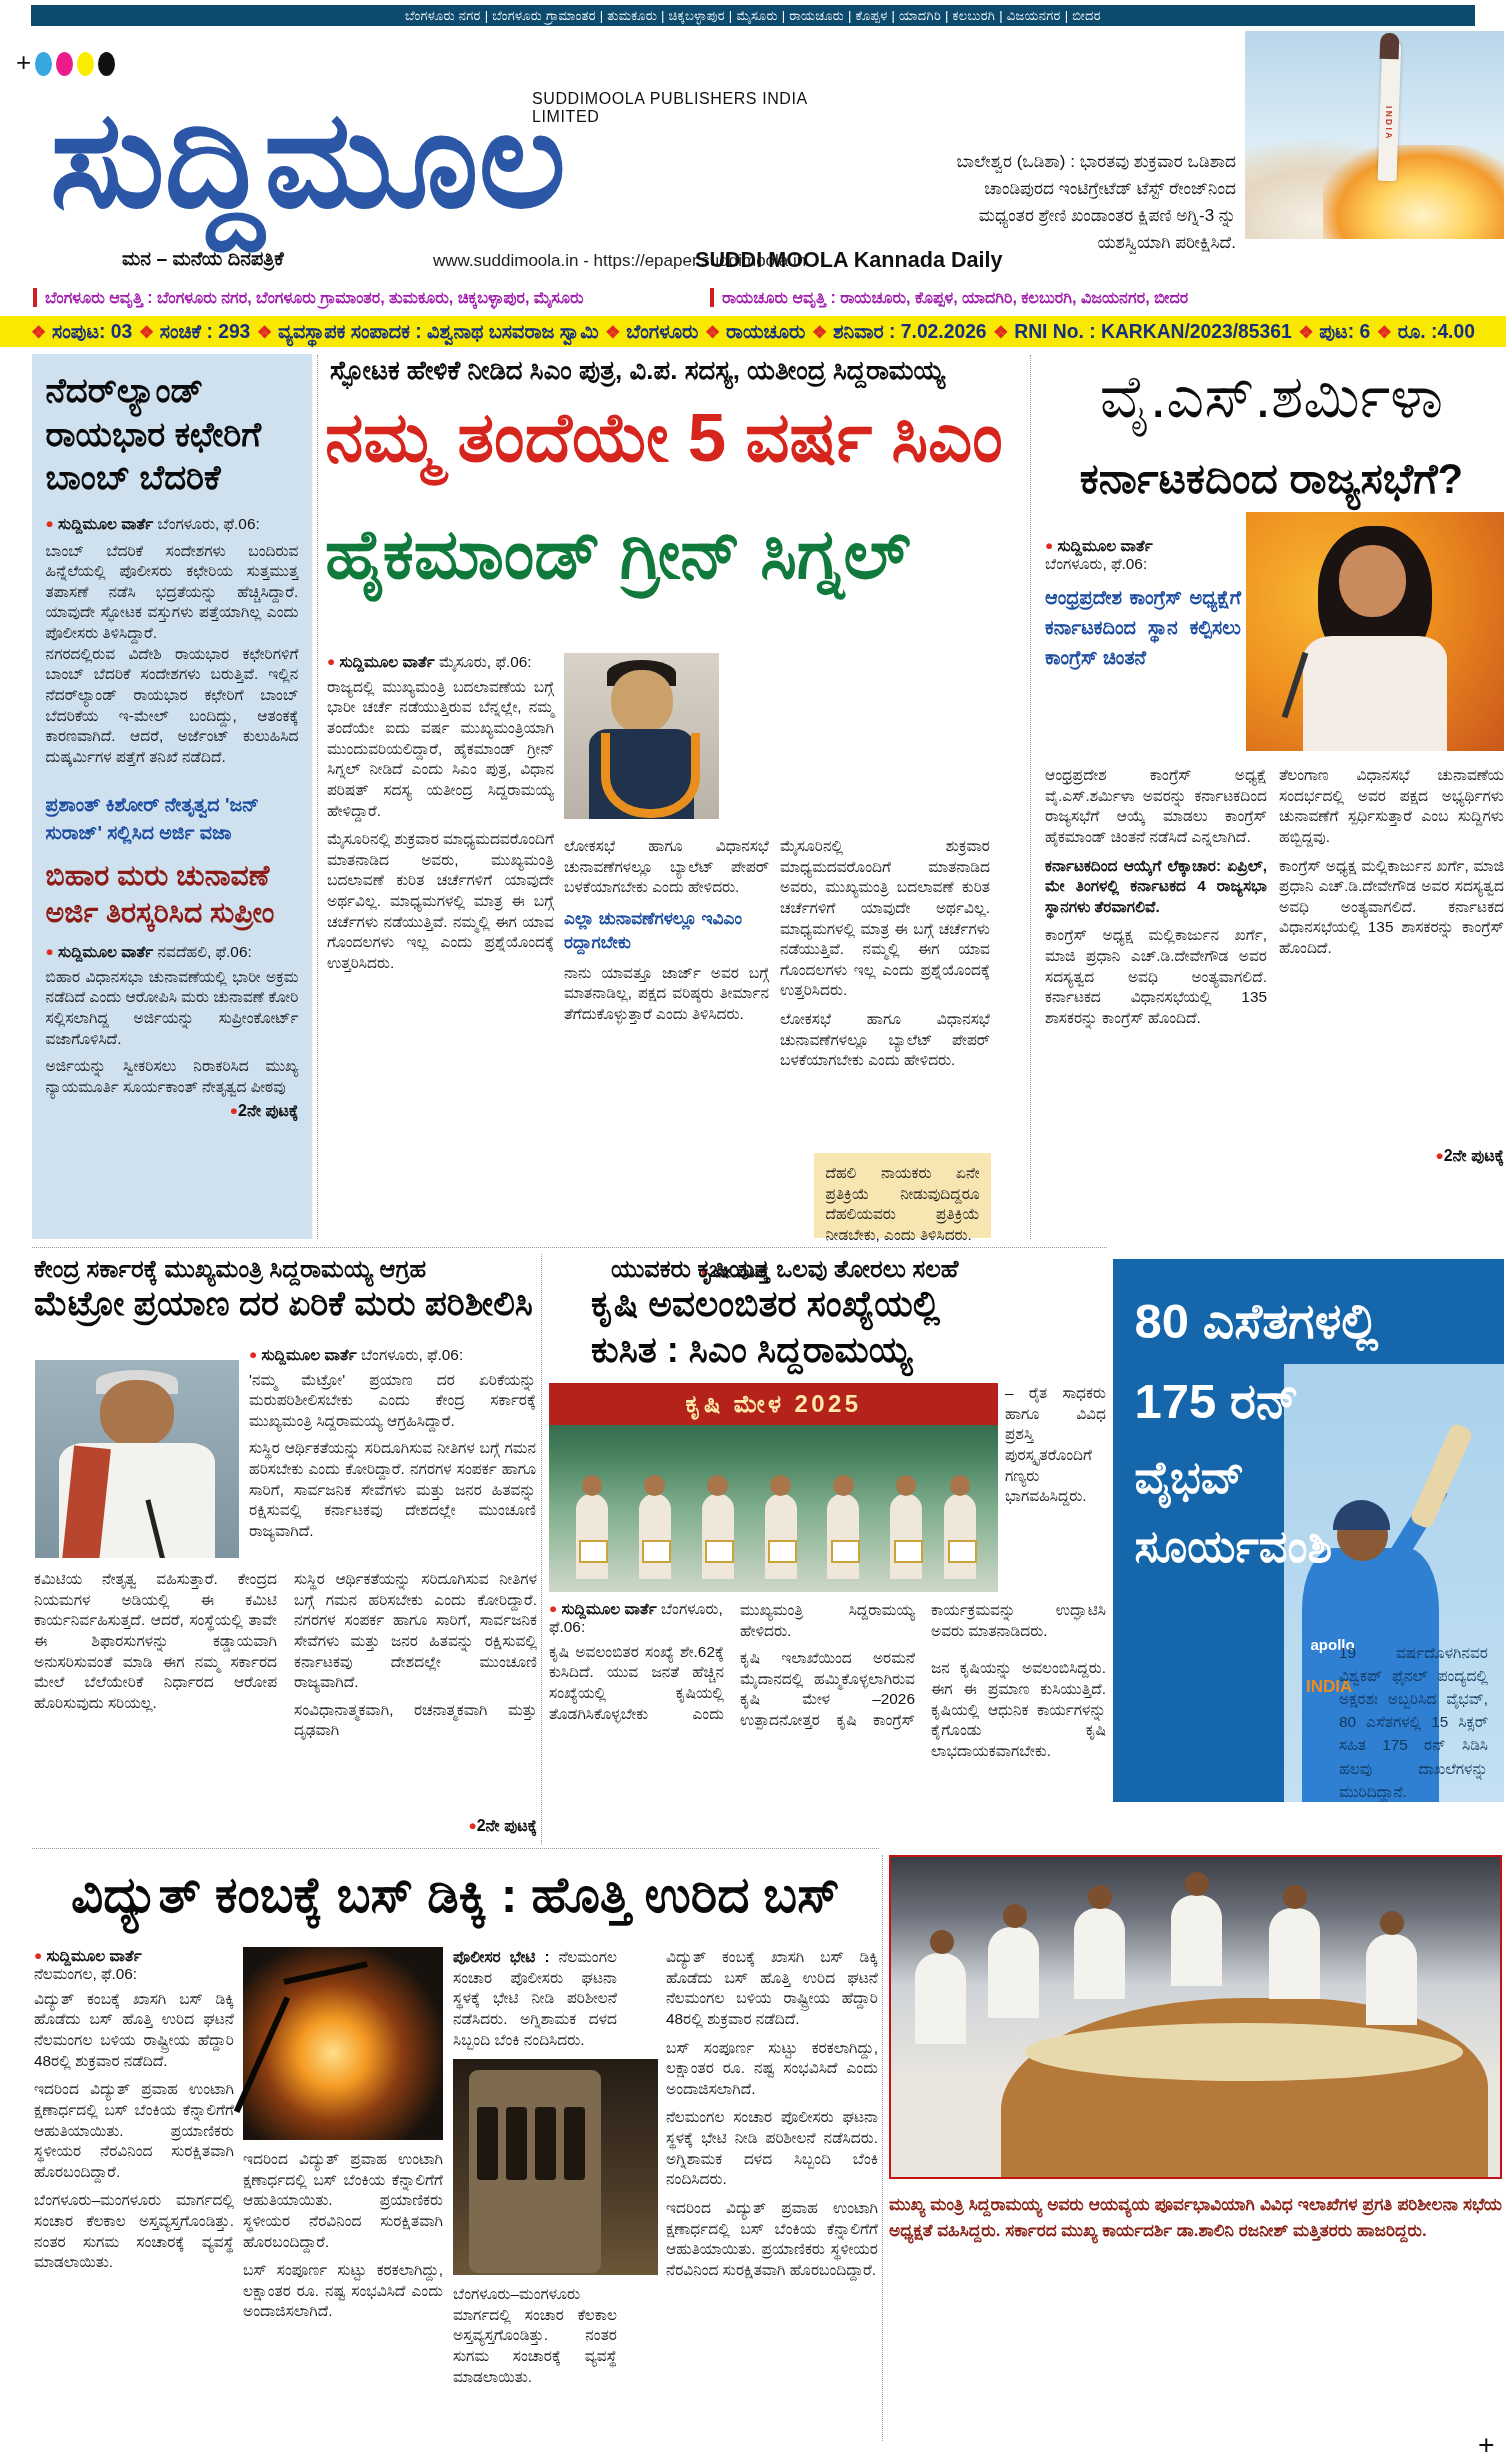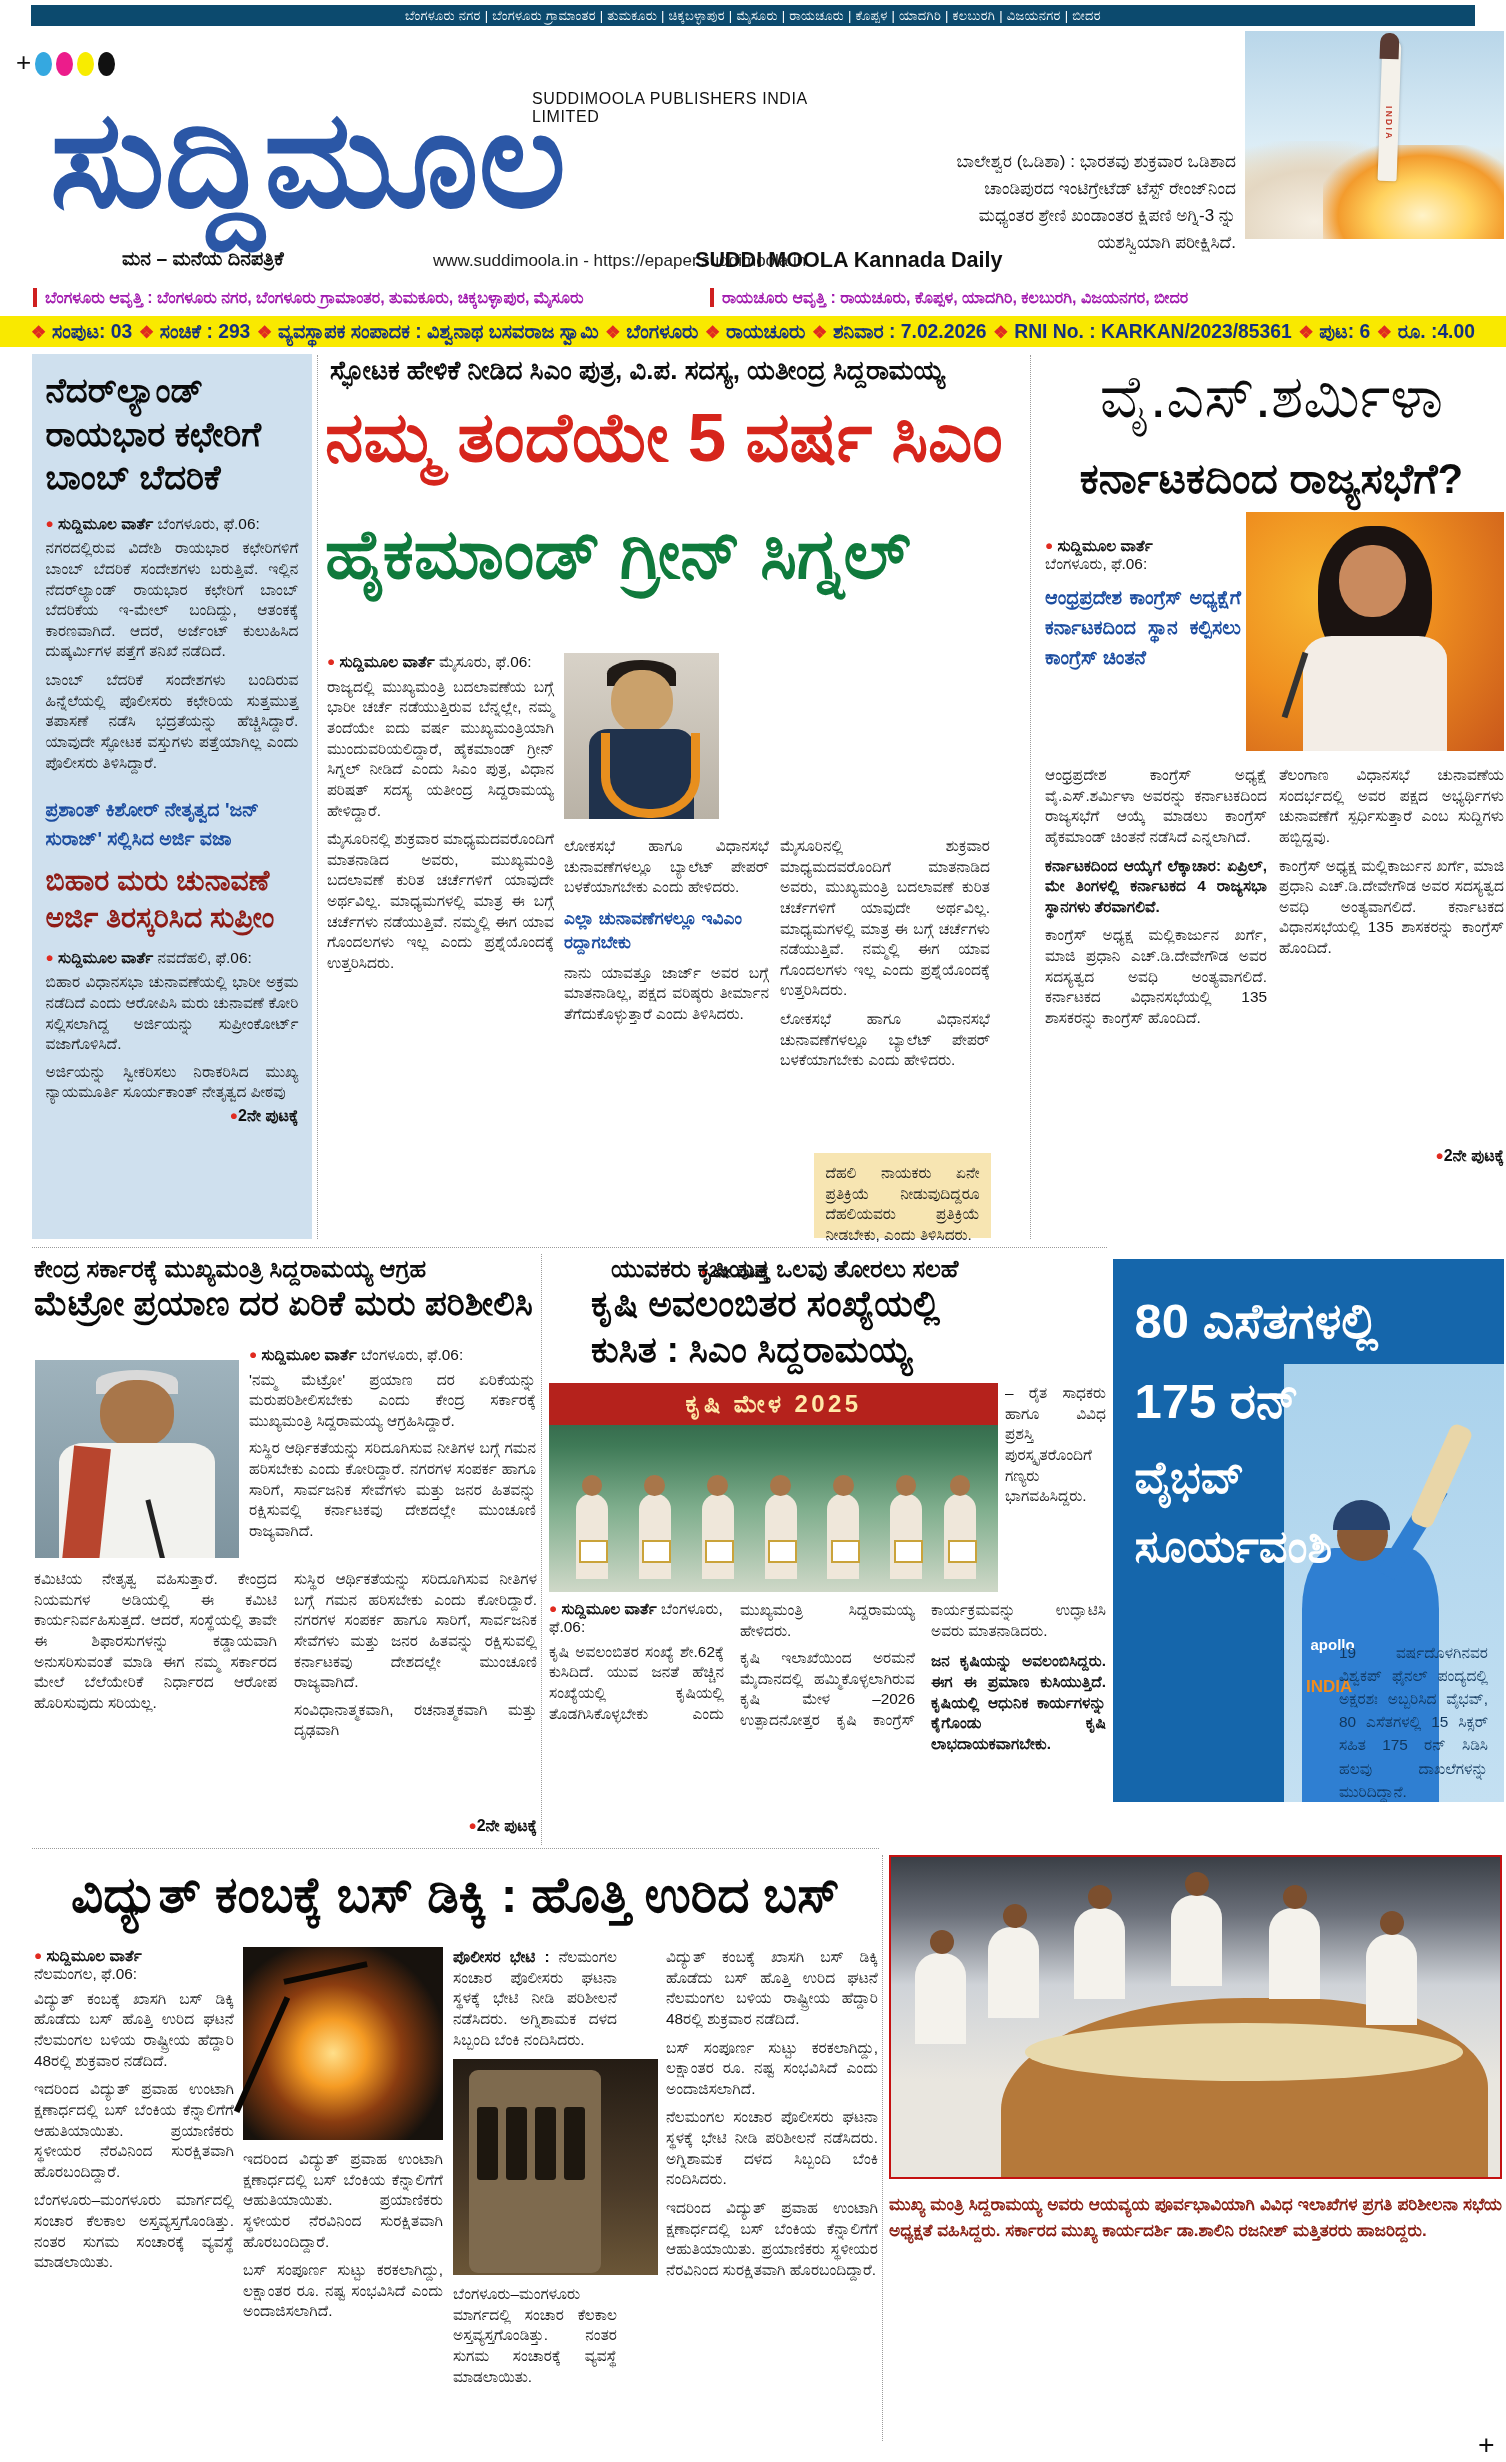--- a/index.html
+++ b/index.html
@@ -139,22 +139,22 @@
     <span class="it"><span class="dm">❖</span><span>ರೂ. :4.00</span></span>
   </div>
 
   <div class="abs bluebox" style="left:32px;top:354px;width:280px;height:885px;padding:15px 13.6px;box-sizing:border-box;">
     <div style="font-size:34px;font-weight:bold;line-height:1.28;color:#0a0a0a;">ನೆದರ್‌ಲ್ಯಾಂಡ್ ರಾಯಭಾರ ಕಛೇರಿಗೆ ಬಾಂಬ್ ಬೆದರಿಕೆ</div>
     <div class="byline" style="margin-top:15px;">
       <span class="dot">●</span>
       <b>ಸುದ್ದಿಮೂಲ ವಾರ್ತೆ</b>
       <span>ಬೆಂಗಳೂರು, ಫೆ.06:</span>
     </div>
+    <div class="body-text jt" style="margin-top:8px;">ಬಾಂಬ್ ಬೆದರಿಕೆ ಸಂದೇಶಗಳು ಬಂದಿರುವ ಹಿನ್ನೆಲೆಯಲ್ಲಿ ಪೊಲೀಸರು ಕಛೇರಿಯ ಸುತ್ತಮುತ್ತ ತಪಾಸಣೆ ನಡೆಸಿ ಭದ್ರತೆಯನ್ನು ಹೆಚ್ಚಿಸಿದ್ದಾರೆ. ಯಾವುದೇ ಸ್ಫೋಟಕ ವಸ್ತುಗಳು ಪತ್ತೆಯಾಗಿಲ್ಲ ಎಂದು ಪೊಲೀಸರು ತಿಳಿಸಿದ್ದಾರೆ.</div>
     <div class="body-text jt">ನಗರದಲ್ಲಿರುವ ವಿದೇಶಿ ರಾಯಭಾರ ಕಛೇರಿಗಳಿಗೆ ಬಾಂಬ್ ಬೆದರಿಕೆ ಸಂದೇಶಗಳು ಬರುತ್ತಿವೆ. ಇಲ್ಲಿನ ನೆದರ್‌ಲ್ಯಾಂಡ್ ರಾಯಭಾರ ಕಛೇರಿಗೆ ಬಾಂಬ್ ಬೆದರಿಕೆಯ ಇ-ಮೇಲ್ ಬಂದಿದ್ದು, ಆತಂಕಕ್ಕೆ ಕಾರಣವಾಗಿದೆ. ಆದರೆ, ಅರ್ಜೆಂಟ್ ಕುಲುಹಿಸಿದ ದುಷ್ಕರ್ಮಿಗಳ ಪತ್ತೆಗೆ ತನಿಖೆ ನಡೆದಿದೆ.</div>
-    <div class="body-text jt" style="margin-top:8px;">ಬಾಂಬ್ ಬೆದರಿಕೆ ಸಂದೇಶಗಳು ಬಂದಿರುವ ಹಿನ್ನೆಲೆಯಲ್ಲಿ ಪೊಲೀಸರು ಕಛೇರಿಯ ಸುತ್ತಮುತ್ತ ತಪಾಸಣೆ ನಡೆಸಿ ಭದ್ರತೆಯನ್ನು ಹೆಚ್ಚಿಸಿದ್ದಾರೆ. ಯಾವುದೇ ಸ್ಫೋಟಕ ವಸ್ತುಗಳು ಪತ್ತೆಯಾಗಿಲ್ಲ ಎಂದು ಪೊಲೀಸರು ತಿಳಿಸಿದ್ದಾರೆ.</div>
     <div class="subhead-blue" style="margin-top:23px;font-size:19px;line-height:1.5;">ಪ್ರಶಾಂತ್ ಕಿಶೋರ್ ನೇತೃತ್ವದ 'ಜನ್ ಸುರಾಜ್' ಸಲ್ಲಿಸಿದ ಅರ್ಜಿ ವಜಾ</div>
     <div class="subhead-maroon" style="margin-top:9px;font-size:28.4px;line-height:1.3;">ಬಿಹಾರ ಮರು ಚುನಾವಣೆ ಅರ್ಜಿ ತಿರಸ್ಕರಿಸಿದ ಸುಪ್ರೀಂ</div>
     <div class="byline" style="margin-top:12.5px;">
       <span class="dot">●</span>
       <b>ಸುದ್ದಿಮೂಲ ವಾರ್ತೆ</b>
       <span>ನವದೆಹಲಿ, ಫೆ.06:</span>
     </div>
     <div class="body-text jt">ಬಿಹಾರ ವಿಧಾನಸಭಾ ಚುನಾವಣೆಯಲ್ಲಿ ಭಾರೀ ಅಕ್ರಮ ನಡೆದಿದೆ ಎಂದು ಆರೋಪಿಸಿ ಮರು ಚುನಾವಣೆ ಕೋರಿ ಸಲ್ಲಿಸಲಾಗಿದ್ದ ಅರ್ಜಿಯನ್ನು ಸುಪ್ರೀಂಕೋರ್ಟ್ ವಜಾಗೊಳಿಸಿದೆ.</div>
     <div class="body-text jt" style="margin-top:6.8px;">ಅರ್ಜಿಯನ್ನು ಸ್ವೀಕರಿಸಲು ನಿರಾಕರಿಸಿದ ಮುಖ್ಯ ನ್ಯಾಯಮೂರ್ತಿ ಸೂರ್ಯಕಾಂತ್ ನೇತೃತ್ವದ ಪೀಠವು</div>
     <div class="cont" style="margin-top:4.5px;">
@@ -300,21 +300,21 @@
   </div>
   <div class="abs body-text jt" style="left:1005px;top:1383px;width:101px;">– ರೈತ ಸಾಧಕರು ಹಾಗೂ ವಿವಿಧ ಪ್ರಶಸ್ತಿ ಪುರಸ್ಕೃತರೊಂದಿಗೆ ಗಣ್ಯರು ಭಾಗವಹಿಸಿದ್ದರು.</div>
   <div class="abs" style="left:549px;top:1600px;width:557px;height:244px;column-count:3;column-gap:16px;">
     <div class="byline">
       <span class="dot">●</span>
       <b>ಸುದ್ದಿಮೂಲ ವಾರ್ತೆ</b>
       <span>ಬೆಂಗಳೂರು, ಫೆ.06:</span>
     </div>
     <div class="body-text jt">ಕೃಷಿ ಅವಲಂಬಿತರ ಸಂಖ್ಯೆ ಶೇ.62ಕ್ಕೆ ಕುಸಿದಿದೆ. ಯುವ ಜನತೆ ಹೆಚ್ಚಿನ ಸಂಖ್ಯೆಯಲ್ಲಿ ಕೃಷಿಯಲ್ಲಿ ತೊಡಗಿಸಿಕೊಳ್ಳಬೇಕು ಎಂದು ಮುಖ್ಯಮಂತ್ರಿ ಸಿದ್ದರಾಮಯ್ಯ ಹೇಳಿದರು.</div>
     <div class="body-text jt" style="margin-top:6.8px;">ಕೃಷಿ ಇಲಾಖೆಯಿಂದ ಅರಮನೆ ಮೈದಾನದಲ್ಲಿ ಹಮ್ಮಿಕೊಳ್ಳಲಾಗಿರುವ ಕೃಷಿ ಮೇಳ –2026 ಉತ್ಪಾದನೋತ್ತರ ಕೃಷಿ ಕಾಂಗ್ರೆಸ್ ಕಾರ್ಯಕ್ರಮವನ್ನು ಉದ್ಘಾಟಿಸಿ ಅವರು ಮಾತನಾಡಿದರು.</div>
-    <div class="body-text jt" style="margin-top:10px;font-weight:bold;">ಜನ ಕೃಷಿಯನ್ನು ಅವಲಂಬಿಸಿದ್ದರು. ಈಗ ಈ ಪ್ರಮಾಣ ಕುಸಿಯುತ್ತಿದೆ. ಕೃಷಿಯಲ್ಲಿ ಆಧುನಿಕ ಕಾರ್ಯಗಳನ್ನು ಕೈಗೊಂಡು ಕೃಷಿ ಲಾಭದಾಯಕವಾಗಬೇಕು.</div>
+    <div class="body-text jt" style="margin-top:17px;">ಜನ ಕೃಷಿಯನ್ನು ಅವಲಂಬಿಸಿದ್ದರು. ಈಗ ಈ ಪ್ರಮಾಣ ಕುಸಿಯುತ್ತಿದೆ. ಕೃಷಿಯಲ್ಲಿ ಆಧುನಿಕ ಕಾರ್ಯಗಳನ್ನು ಕೈಗೊಂಡು ಕೃಷಿ ಲಾಭದಾಯಕವಾಗಬೇಕು.</div>
   </div>
 
   <div class="abs cricketbox photo" style="left:1113px;top:1259px;width:391px;height:543px;">
     <div class="abs photo ph-cricket" style="left:171px;top:105px;width:221px;height:438px;">
       <div class="cr-jersey"></div>
       <div class="cr-head"></div>
       <div class="cr-helmet"></div>
       <div class="cr-arm"></div>
       <div class="cr-bat"></div>
       <div class="abs" style="left:12%;bottom:34%;font-size:15px;font-weight:bold;color:#fff;">apollo</div>

